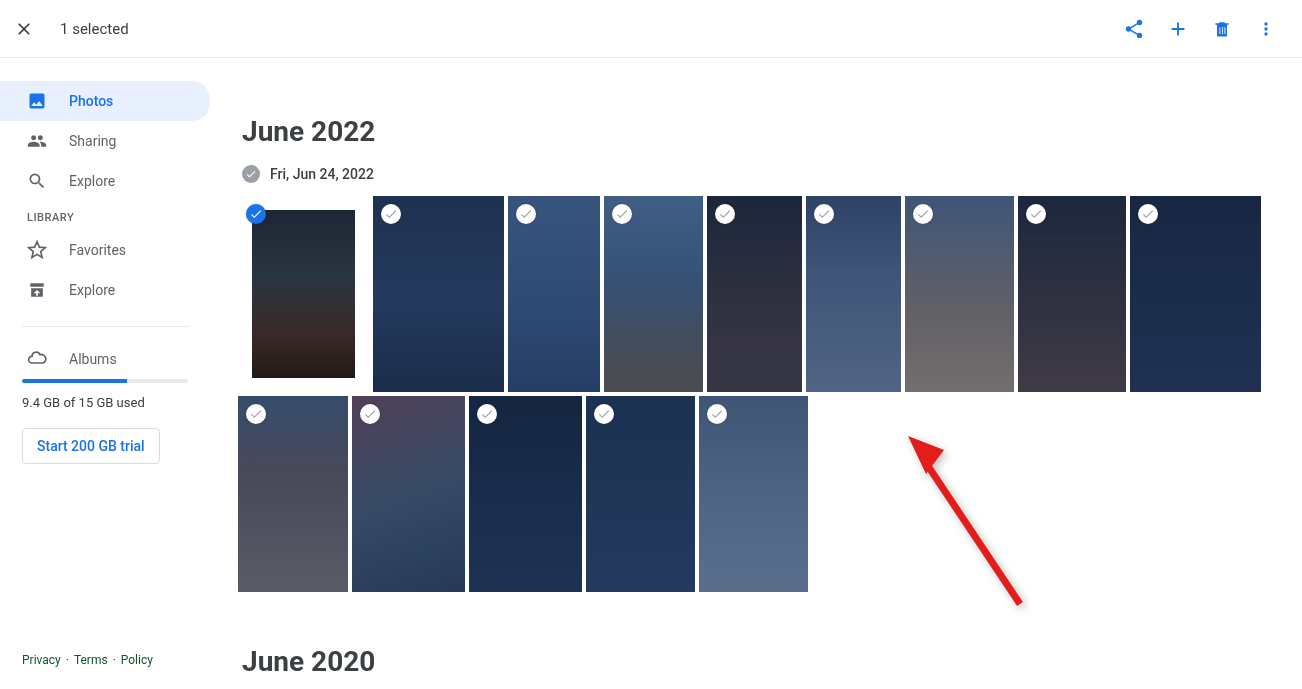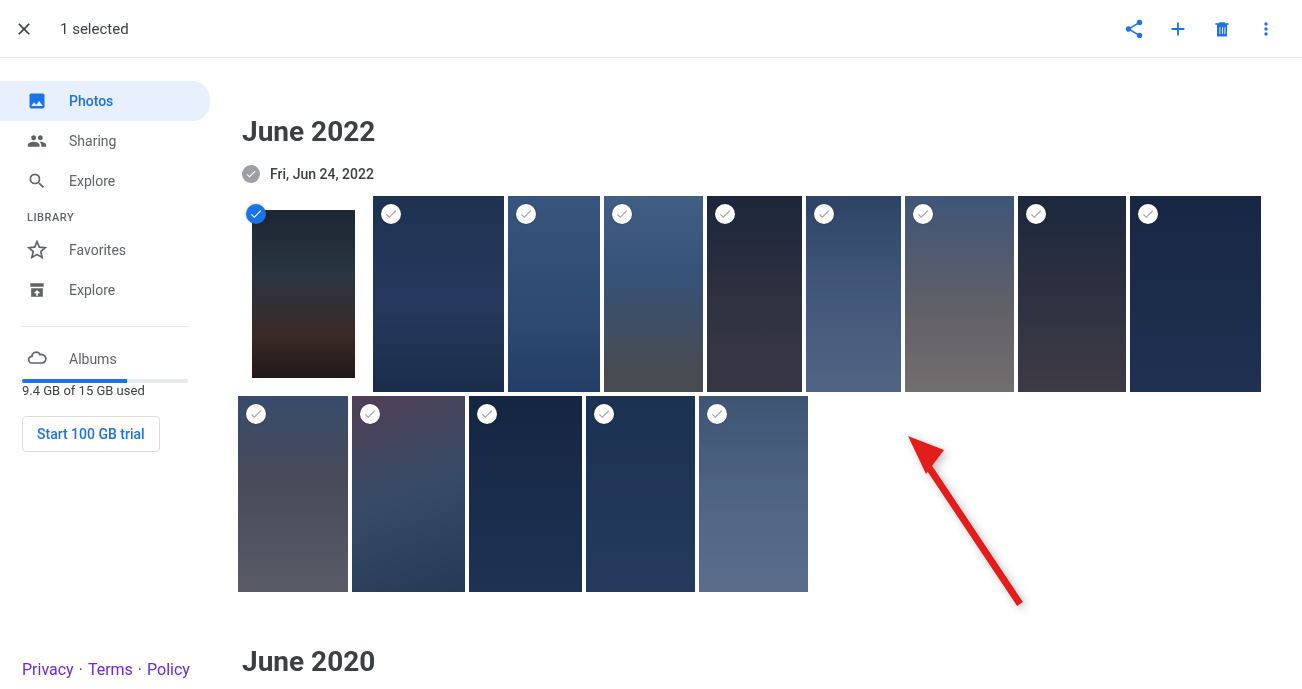--- a/index.html
+++ b/index.html
@@ -126,43 +126,43 @@
   }
   .storage-bar-fill {
     height: 4px;
     background: #1a73e8;
     width: 63%;
   }
   .storage-text {
     font-size: 13px;
     color: #3c4043;
     padding-left: 22px;
-    margin-top: 0;
+    margin-top: 12px;
   }
   .trial-btn {
     margin: 18px 0 0 22px;
     height: 36px;
     padding: 0 14px;
     border: 1px solid #dadce0;
     border-radius: 4px;
     background: #fff;
     color: #1a73e8;
     font-size: 14px;
     font-weight: 500;
     cursor: pointer;
     display: inline-flex;
     align-items: center;
     font-family: inherit;
   }
   .footer-links {
     position: absolute;
-    bottom: 10px;
+    bottom: 22px;
     left: 22px;
-    font-size: 16px;
-    color: #6d28d9;
+    font-size: 12px;
+    color: #14532d;
   }
   .footer-links span { cursor: pointer; }
   .footer-dot { margin: 0 5px; }
   
   .main {
     position: absolute;
     left: 238px;
     top: 58px;
     right: 0;
     bottom: 0;
@@ -351,21 +351,21 @@
       <svg width="20" height="20" viewBox="0 0 24 24">
           <path fill="currentColor" d="M19 18H6a4 4 0 0 1 0-8 5 5 0 0 1 9.58-2A4.5 4.5 0 0 1 19 18z" fill-opacity="0" stroke="currentColor" stroke-width="2"></path>
         </svg>
     </span>
     <span class="label">Albums</span>
   </div>
   <div class="storage-bar-wrap">
     <div class="storage-bar-fill"></div>
   </div>
   <div class="storage-text">9.4 GB of 15 GB used</div>
-  <button class="trial-btn">Start 100 GB trial</button>
+  <button class="trial-btn">Start 200 GB trial</button>
 
   <div class="footer-links">
     <span>Privacy</span><span class="footer-dot">·</span><span>Terms</span><span class="footer-dot">·</span><span>Policy</span>
   </div>
 </div>
 
 <div class="main">
   <div class="section-title">June 2022</div>
   <div class="date-row">
     <div class="date-check">

